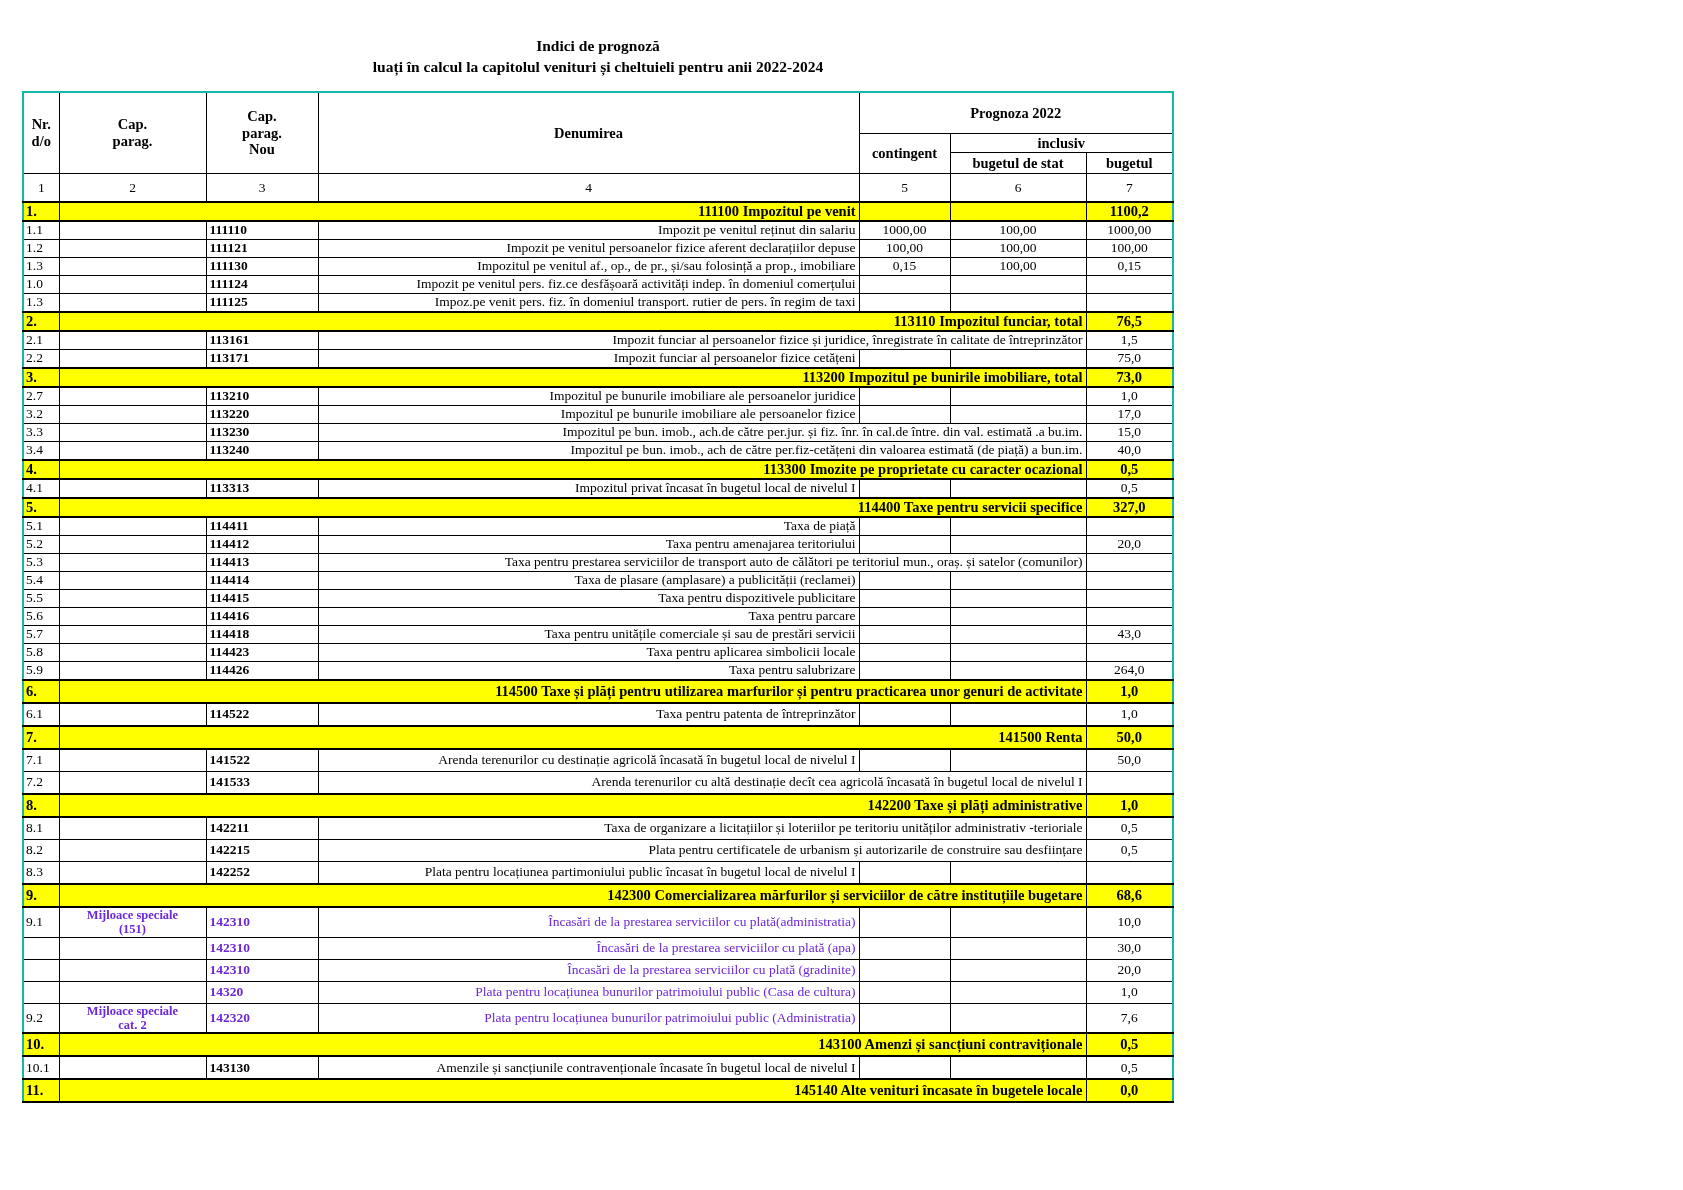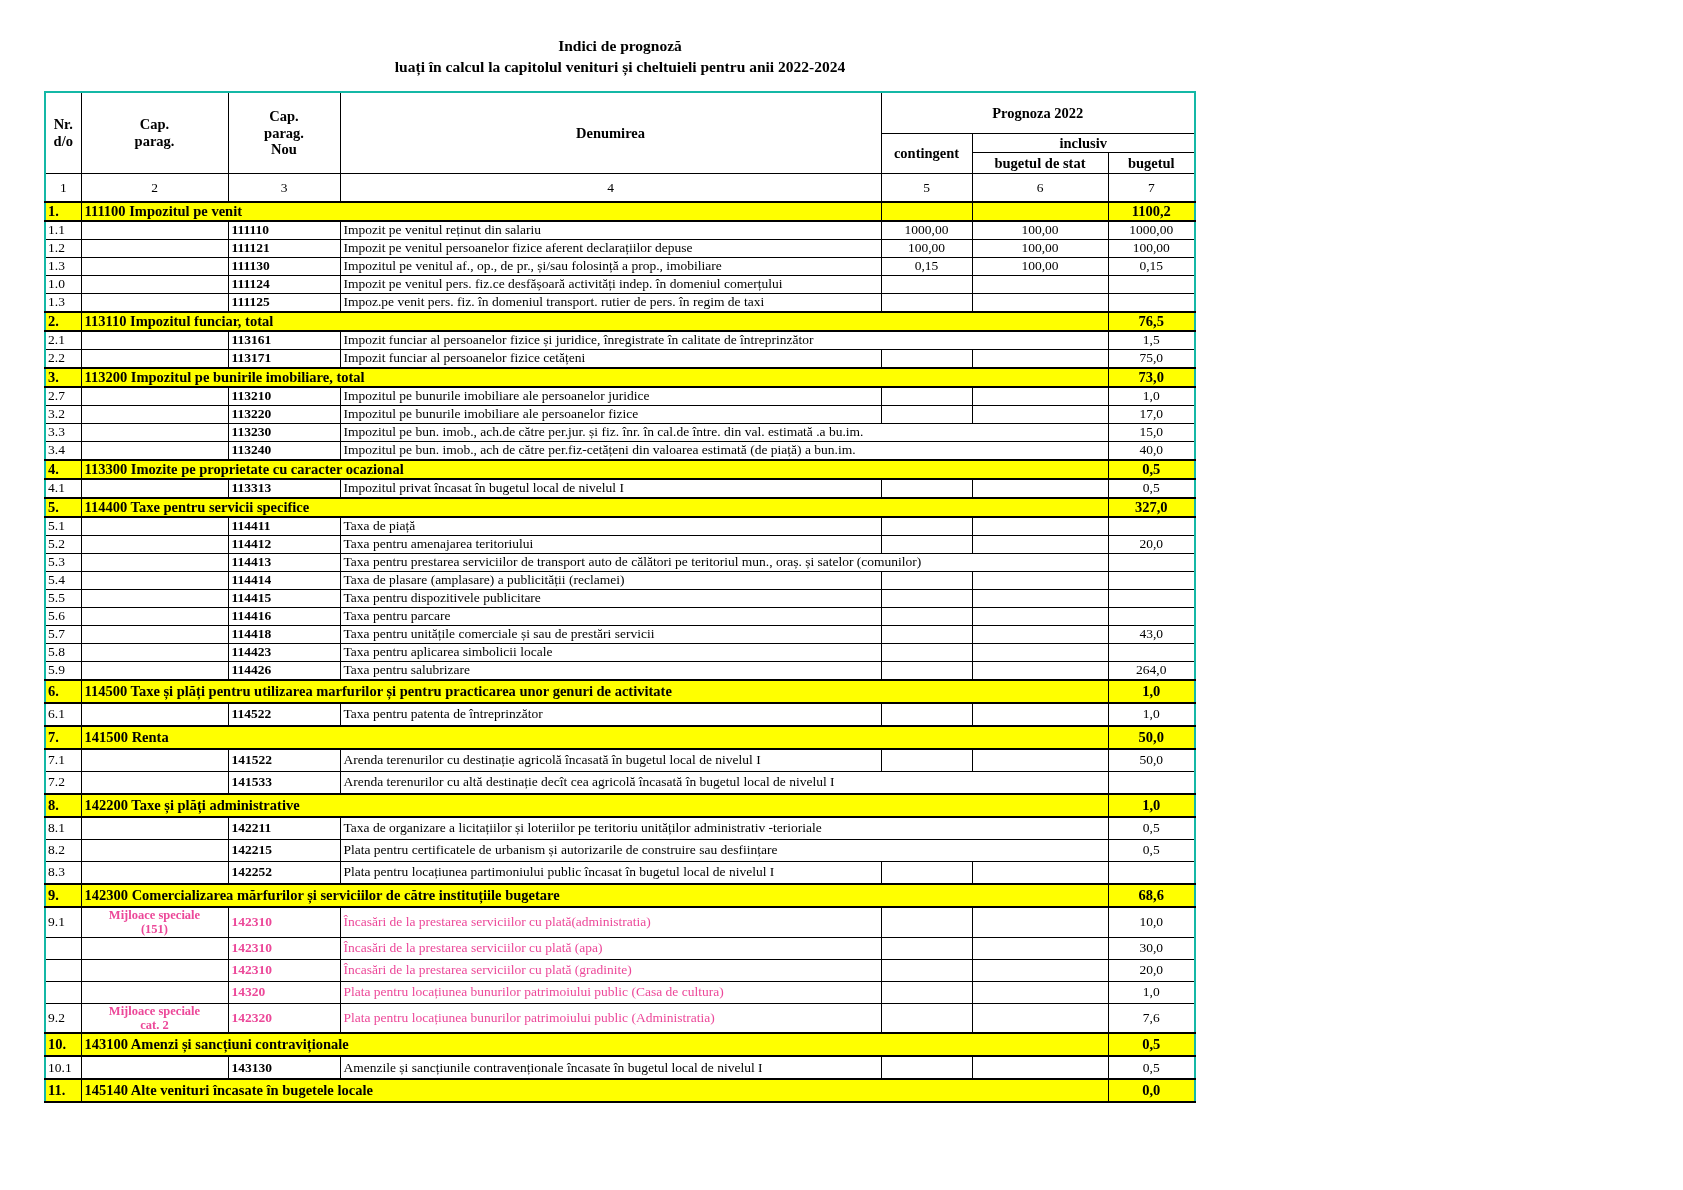--- a/index.html
+++ b/index.html
@@ -2,46 +2,46 @@
 <html><head>
 <meta charset="utf-8">
 <style>
   html,body { margin:0; padding:0; }
   body {
     width:1683px; height:1190px;
     background:#ffffff; color:#000;
     font-family:"Liberation Serif", serif;
     overflow:hidden;
   }
-  .page { padding-top:36px; padding-left:44px; width:1152px; }
+  .page { padding-top:36px; padding-left:22px; width:1152px; }
   .title { text-align:center; font-weight:bold; font-size:15.5px; line-height:1.35; white-space:pre-line; }
   table.main {
     border-collapse:collapse; table-layout:fixed;
     width:1150px; margin-top:13px;
     border:2px solid #14b8a6;
   }
   th, td { border:1px solid #000; padding:0 3px; overflow:hidden; vertical-align:middle; }
   thead th {
     font-weight:bold; font-size:14.5px; text-align:center;
     white-space:pre-line; line-height:1.15; background:#fff;
   }
   thead tr.h-a th { height:40px; }
   thead tr.h-b th { height:18px; }
   thead tr.h-c th { height:20px; }
   thead tr.h-n th { height:27px; font-weight:normal; font-size:13.5px; border-bottom:2px solid #000; }
   tbody td { font-size:13.5px; height:17px; line-height:1.05; white-space:nowrap; }
   tr.tall td { height:21px; }
   td.nr   { text-align:left; padding-left:2px; }
   td.cap  { text-align:center; }
   td.code { text-align:left; font-weight:bold; }
-  td.name { text-align:left; }
+  td.name { text-align:right; }
   td.val  { text-align:center; }
   tr.section-row td { background:#FFFF00; font-weight:bold; font-size:14.5px; border-top:2px solid #000; border-bottom:2px solid #000; }
-  tr.section-row td.label { text-align:left; }
-  tr.red-row td.cap, tr.red-row td.code, tr.red-row td.name { color:#ec4899; }
+  tr.section-row td.label { text-align:right; }
+  tr.red-row td.cap, tr.red-row td.code, tr.red-row td.name { color:#6d28d9; }
   tr.red-row td.cap {
     font-weight:bold; font-size:12.5px; line-height:1.15;
     white-space:pre-line; vertical-align:top; text-align:center;
   }
 </style>
 </head>
 <body>
 
 <div class="page">
   <div class="title">Indici de prognoză

